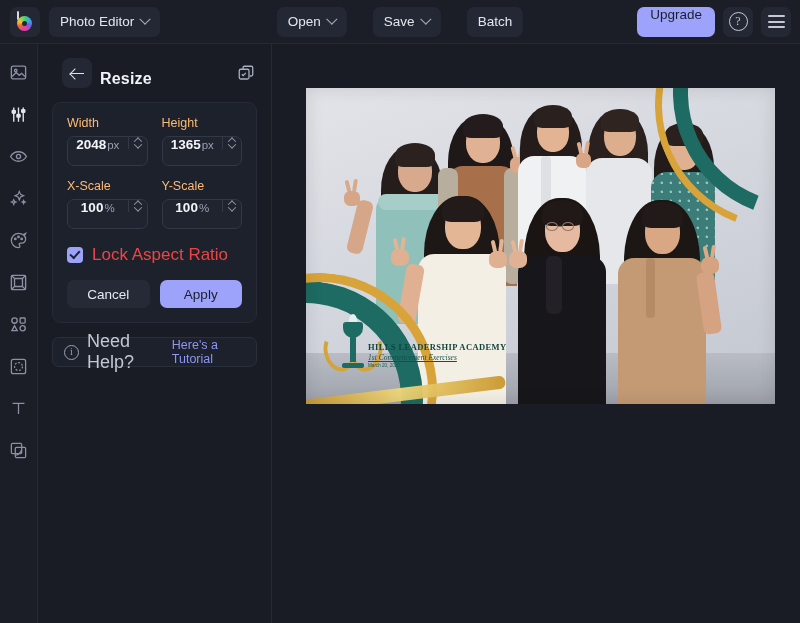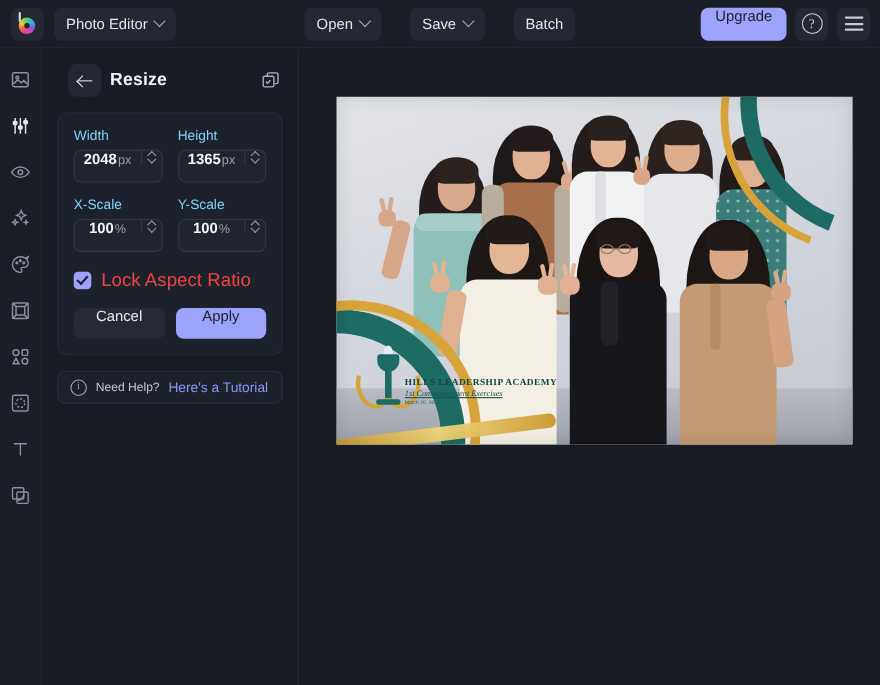--- a/index.html
+++ b/index.html
@@ -114,21 +114,21 @@
   .rail-item svg { display: block; }
 
   
   .panel {
     width: 234px; min-width: 234px;
     background: #191c24;
     border-right: 1px solid #262a36;
     padding: 14px 14px 0 14px;
   }
   .panel-head {
-    display: flex; align-items: center;
+    display: flex; align-items: flex-end;
     margin-bottom: 14px; position: relative; padding-left: 10px;
   }
   .back-btn {
     width: 30px; height: 30px; border-radius: 8px;
     background: #242834;
     display: flex; align-items: center; justify-content: center;
     cursor: pointer; margin-right: 8px;
   }
   .arrow-l {
     width: 13px; height: 13px; position: relative;
@@ -152,21 +152,21 @@
 
   .card {
     background: #1d212b;
     border: 1px solid #262b37;
     border-radius: 9px;
     padding: 13px 14px 14px 14px;
   }
   .field-row { display: flex; gap: 14px; }
   .field { flex: 1; min-width: 0; }
   .flabel {
-    color: #7dd3fc; font-size: 12.5px;
+    color: #fdba74; font-size: 12.5px;
     margin-bottom: 6px; display: block;
   }
   .spin {
     height: 30px; border: 1px solid #333846;
     border-radius: 7px; background: #20242f;
     display: flex; align-items: flex-start; overflow: hidden;
   }
   .spin-val {
     flex: 1; display: flex; align-items: baseline;
     justify-content: center; gap: 1px;
@@ -205,41 +205,41 @@
     content: ""; width: 4px; height: 8px;
     border-right: 2px solid #21242f;
     border-bottom: 2px solid #21242f;
     transform: rotate(42deg) translate(-1px,-1px);
   }
   .check-label { color: #ef4444; font-size: 17px; }
 
   .btn-row { display: flex; gap: 10px; margin-top: 15px; }
   .btn {
     flex: 1; height: 28px; border-radius: 7px;
-    display: flex; justify-content: center;
+    display: flex; align-items: center; justify-content: center;
     font-size: 13.5px; cursor: pointer;
   }
   .btn.cancel { background: #262a36; color: #e7e9f1; }
   .btn.apply { background: #9da3fb; color: #1c1f2b; }
 
   .help {
     margin-top: 14px;
     height: 30px; border-radius: 7px;
     border: 1px solid #2a2f3c;
     background: #1d212b;
     display: flex; align-items: center; gap: 8px;
     padding: 0 11px; cursor: pointer;
   }
   .info-i {
     width: 15px; height: 15px; min-width: 15px;
     border-radius: 50%; border: 1.3px solid #9ba0b2;
     color: #9ba0b2; font-size: 10px; line-height: 12.5px;
     text-align: center; font-family: "Liberation Serif", serif;
   }
-  .help-txt { color: #c3c7d4; font-size: 11px; }
+  .help-txt { color: #c3c7d4; font-size: 18px; }
   .help-link { color: #8d95f7; font-size: 12.5px; }
 
   
   .canvas {
     flex: 1; position: relative;
     background: #191c24;
     display: flex; align-items: center; justify-content: center;
   }
   .photo {
     position: absolute; left: 34px; top: 44px;

